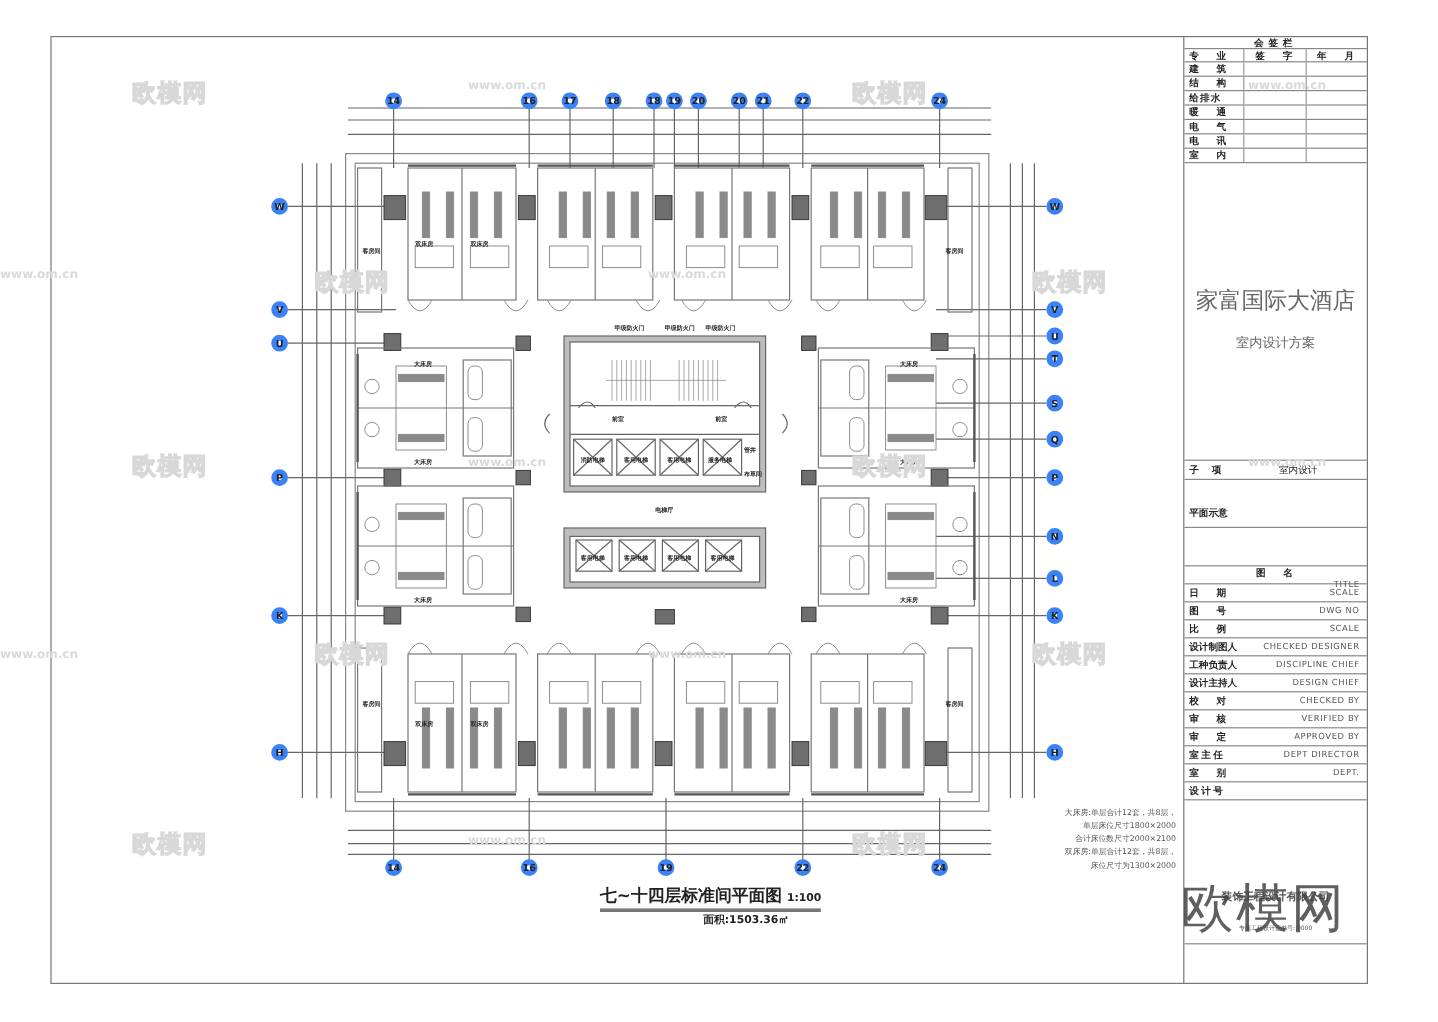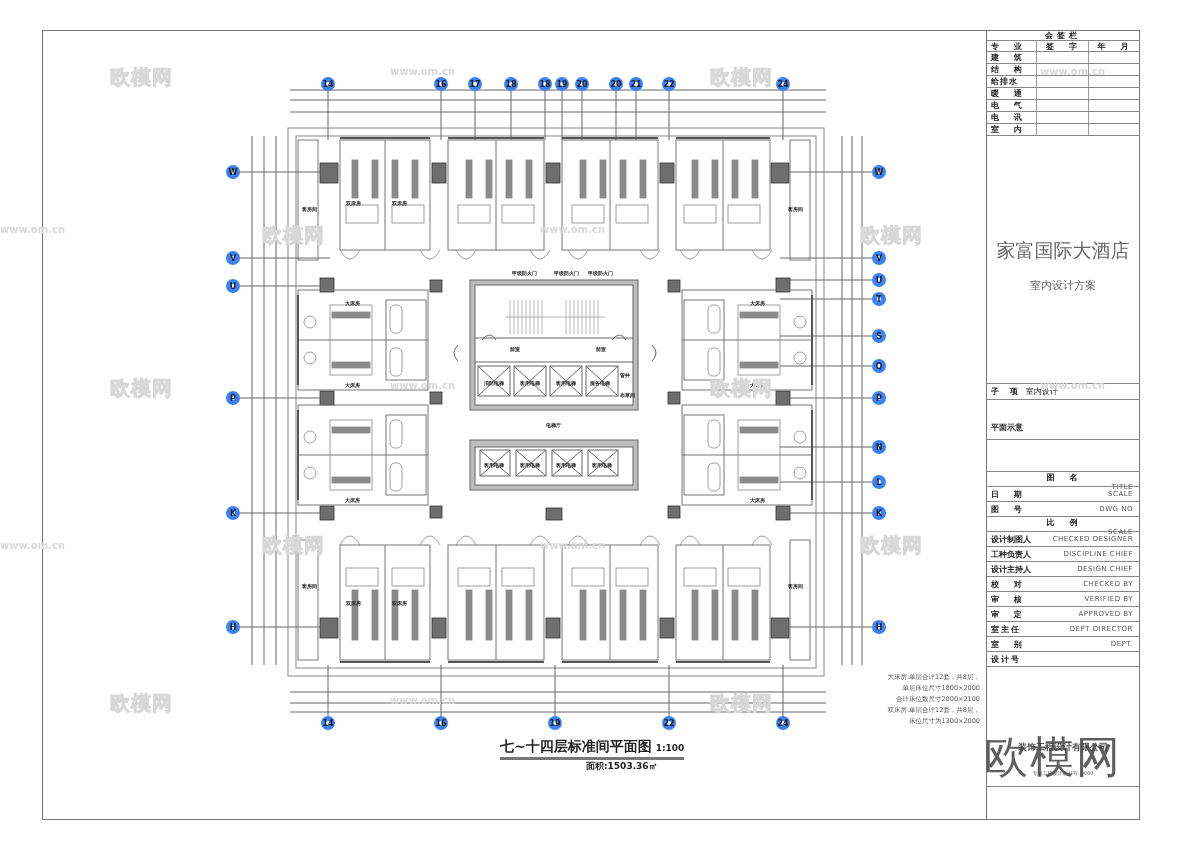--- a/index.html
+++ b/index.html
@@ -458,41 +458,41 @@
       <div class="cell" style="width:50px;border-right:none;"></div>
     </div>
   <div class="row" style="top:94px;height:12px;">
       <div class="cell lbl" style="width:50px;">室 内</div>
       <div class="cell" style="width:52px;"></div>
       <div class="cell" style="width:50px;border-right:none;"></div>
     </div>
   <div class="row" style="top:106px;height:248px;border-bottom:1px solid #888;"></div>
   <div class="proj-name" style="top:208px;">家富国际大酒店</div>
   <div class="proj-sub" style="top:248px;">室内设计方案</div>
-  <div class="row" style="top:354px;height:16px;padding-left:4px;">
+  <div class="row" style="top:354px;height:16px;padding-left:4px;gap:40px;">
     <span class="lbl" style="letter-spacing:4px;">子 项</span>
     <span style="margin-left:4px;">室内设计</span>
   </div>
   <div class="row" style="top:370px;height:40px;align-items:flex-end;padding:0 0 6px 4px;">
     <span class="lbl" style="letter-spacing:0;">平面示意</span>
   </div>
   <div class="row" style="top:410px;height:32px;"></div>
   <div class="row" style="top:442px;height:15px;padding-left:4px;flex-direction:column;">
       <span class="lbl">图 名</span>
       <span class="en">TITLE</span>
     </div>
   <div class="row" style="top:457px;height:15px;padding-left:4px;">
       <span class="lbl">日 期</span>
       <span class="en">SCALE</span>
     </div>
   <div class="row" style="top:472px;height:15px;padding-left:4px;">
       <span class="lbl">图 号</span>
       <span class="en">DWG NO</span>
     </div>
-  <div class="row" style="top:487px;height:15px;padding-left:4px;flex-direction:column;">
+  <div class="row" style="top:487px;height:15px;padding-left:4px;">
       <span class="lbl">比 例</span>
       <span class="en">SCALE</span>
     </div>
   <div class="row" style="top:502px;height:15px;padding-left:4px;">
       <span class="lbl" style="letter-spacing:0;">设计制图人</span>
       <span class="en">CHECKED DESIGNER</span>
     </div>
   <div class="row" style="top:517px;height:15px;padding-left:4px;">
       <span class="lbl" style="letter-spacing:0;">工种负责人</span>
       <span class="en">DISCIPLINE CHIEF</span>

